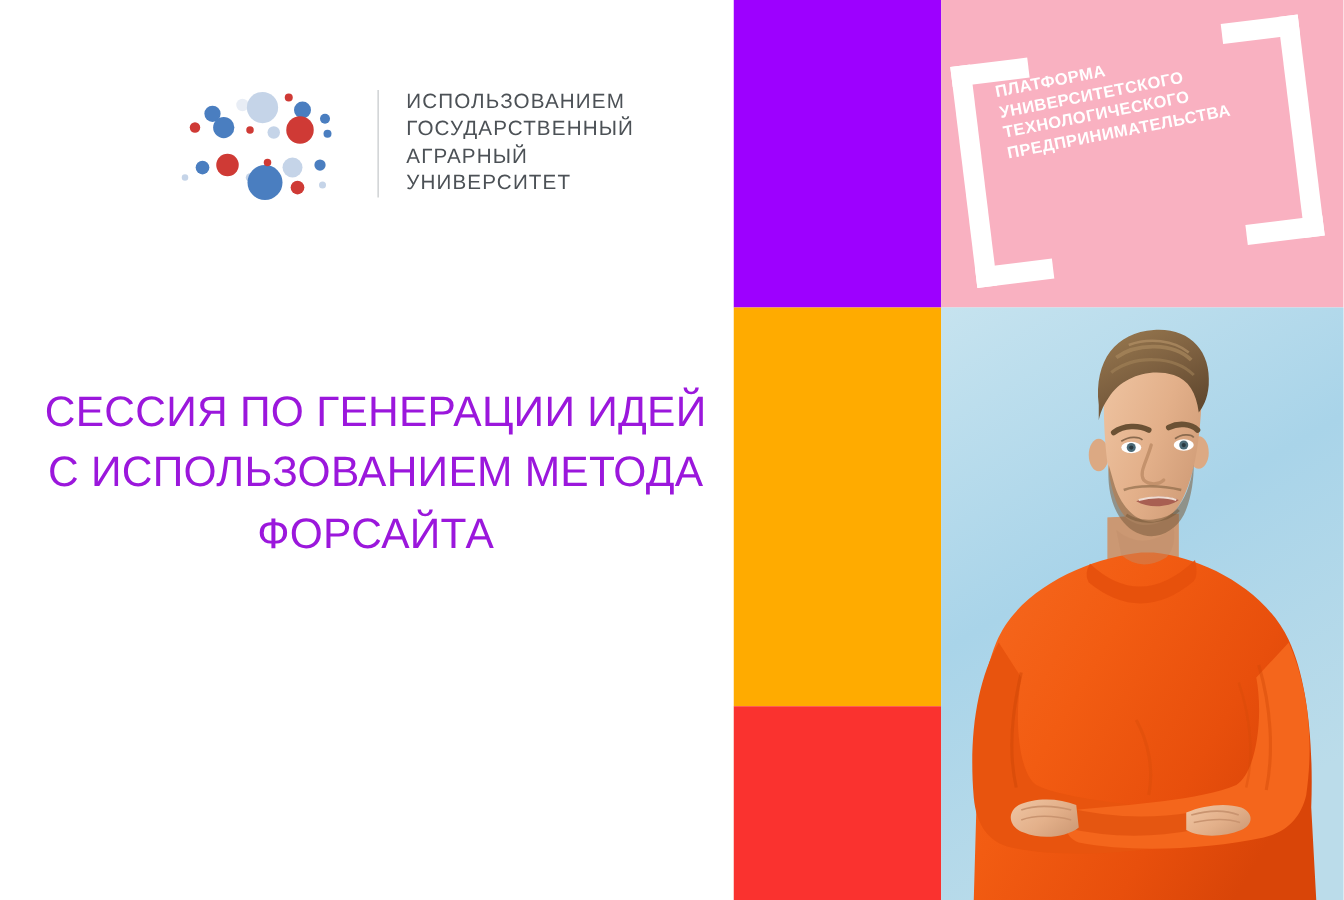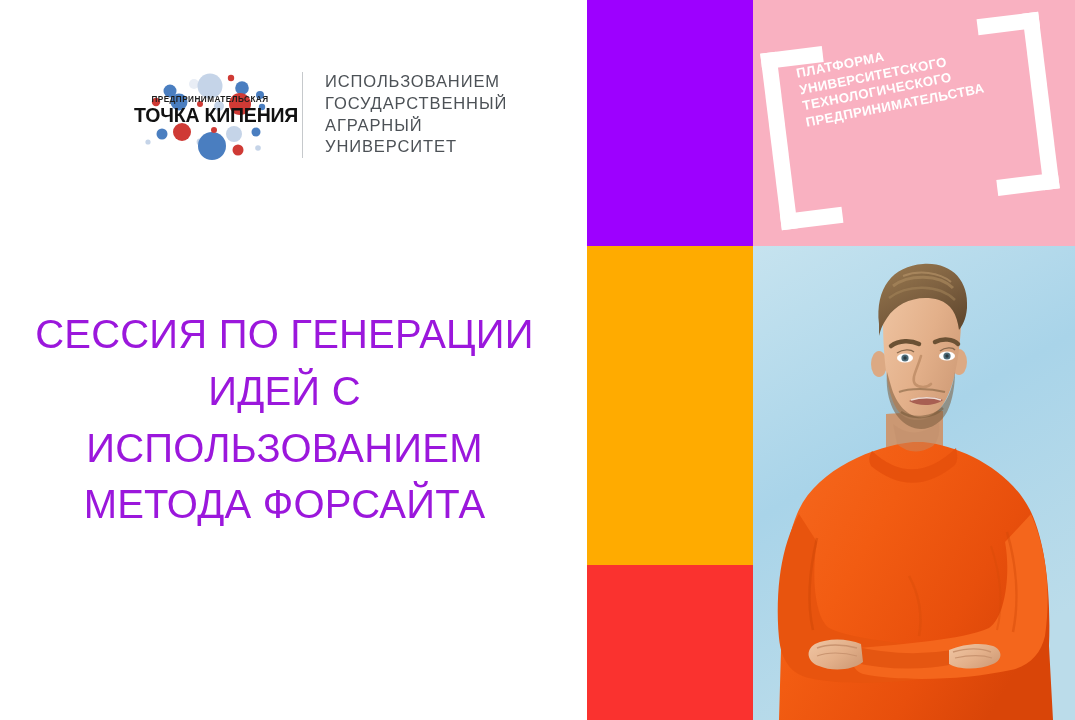--- a/index.html
+++ b/index.html
@@ -73,25 +73,25 @@
     font-weight: normal;
     letter-spacing: 0.9px;
     line-height: 1.32;
     color: #4c5156;
     white-space: pre-line;
   }
 
   
   .title {
     position: absolute;
-    left: 12px;
+    left: 28px;
     top: 306px;
     width: 545px;
     text-align: center;
-    font-size: 40px;
+    font-size: 34px;
     line-height: 1.42;
     font-weight: normal;
     color: #9b17dc;
     letter-spacing: 0.2px;
   }
 
   
   .col-purple,
   .col-orange,
   .col-red {
@@ -202,24 +202,20 @@
             <circle cx="66" cy="80" r="3.4" fill="#c5d4e8"></circle>
             <circle cx="78" cy="84" r="14" fill="#4a7ec0"></circle>
             <circle cx="80" cy="68" r="3" fill="#cf3a35"></circle>
             <circle cx="100" cy="72" r="8" fill="#c5d4e8"></circle>
             <circle cx="104" cy="88" r="5.5" fill="#cf3a35"></circle>
             <circle cx="122" cy="70" r="4.5" fill="#4a7ec0"></circle>
             <circle cx="124" cy="86" r="2.8" fill="#c5d4e8"></circle>
             <circle cx="14" cy="80" r="2.6" fill="#c5d4e8"></circle>
           </g>
       </svg>
-      <div class="tk-text">
-        <span class="tk-small">ПРЕДПРИНИМАТЕЛЬСКАЯ</span>
-        <span class="tk-big">ТОЧКА КИПЕНИЯ</span>
-      </div>
     </div>
 
     <div class="logo-divider"></div>
 
     <div class="uni-name">ИСПОЛЬЗОВАНИЕМ
 ГОСУДАРСТВЕННЫЙ
 АГРАРНЫЙ
 УНИВЕРСИТЕТ</div>
   </div>
 

